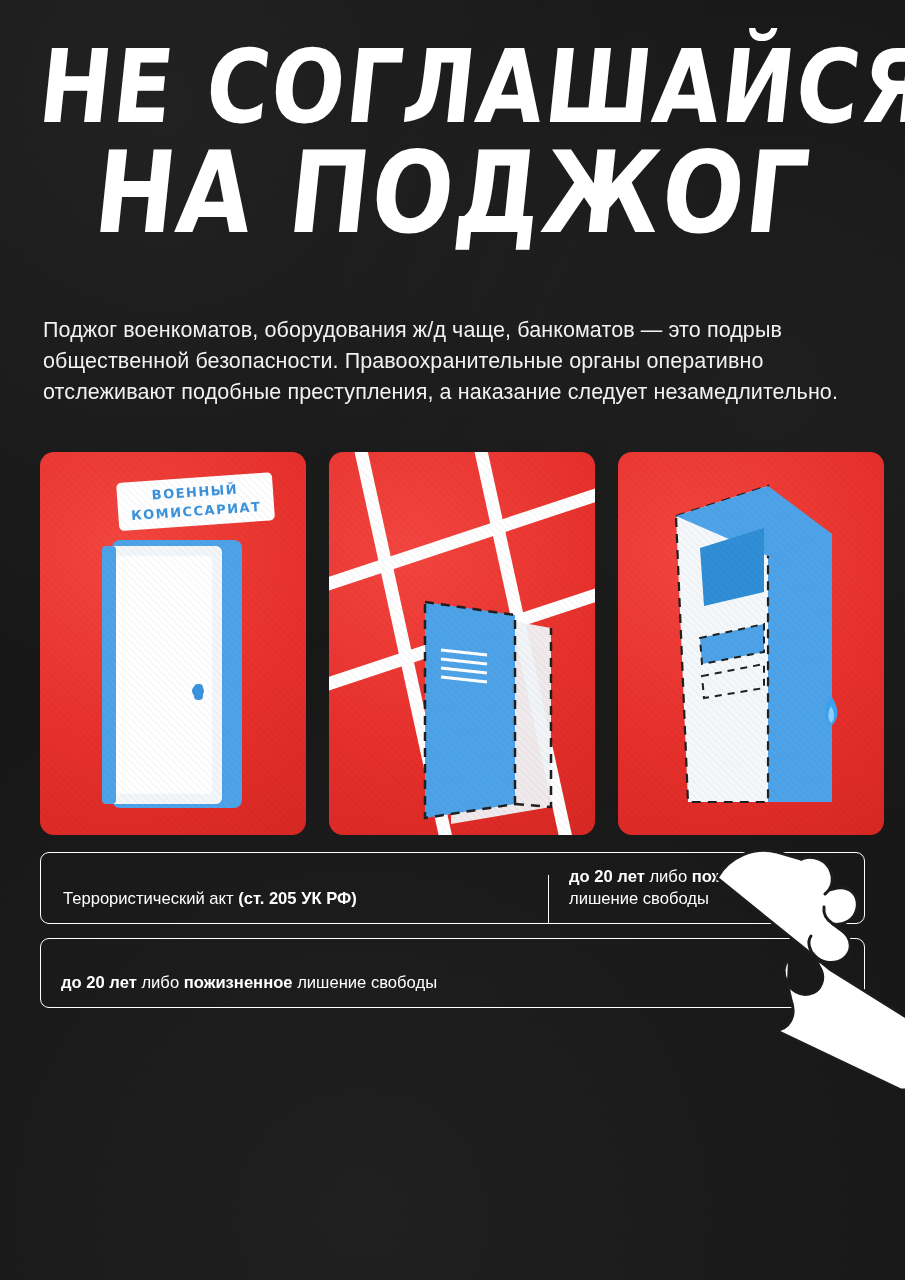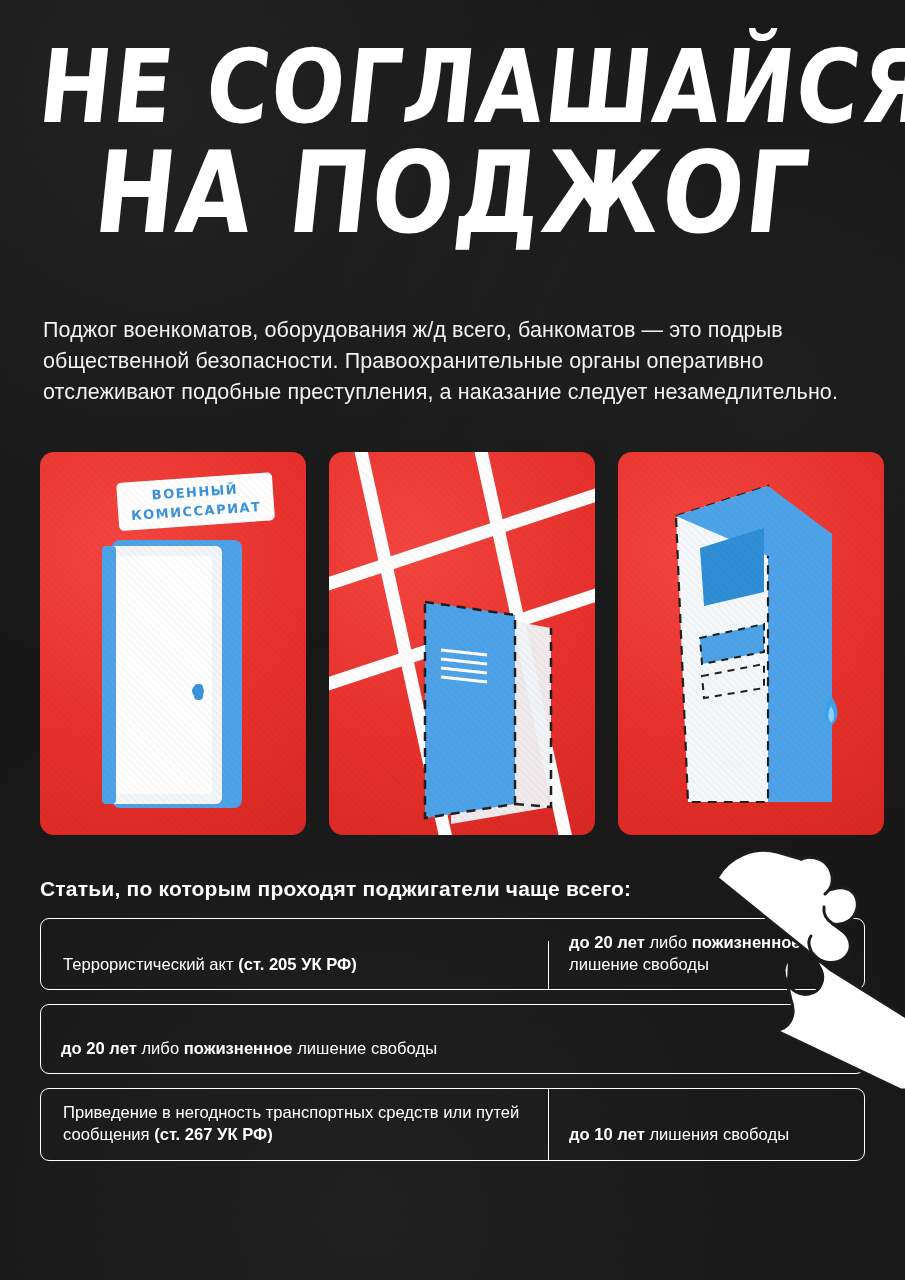--- a/index.html
+++ b/index.html
@@ -160,21 +160,21 @@
 </head>
 <body>
 
 <div class="poster">
 
   <div class="title-block">
     <span class="title-line title-line-1">Не соглашайся</span>
     <span class="title-line title-line-2">на поджог</span>
   </div>
 
-  <p class="intro">Поджог военкоматов, оборудования ж/д всего, банкоматов — это подрыв общественной безопасности. Правоохранительные органы оперативно отслеживают подобные преступления, а наказание следует незамедлительно.</p>
+  <p class="intro">Поджог военкоматов, оборудования ж/д чаще, банкоматов — это подрыв общественной безопасности. Правоохранительные органы оперативно отслеживают подобные преступления, а наказание следует незамедлительно.</p>
 
   <div class="cards">
 
     <div class="card">
       <svg viewBox="0 0 266 383" width="266" height="383">
 
         <rect x="72" y="88" width="130" height="268" rx="8" fill="#4da3e8"></rect>
 
         <rect x="62" y="94" width="120" height="258" rx="6" fill="#f3f7fa"></rect>
         <rect x="62" y="94" width="14" height="258" rx="4" fill="#4da3e8"></rect>
@@ -248,45 +248,36 @@
                L168 206 C176 218 170 232 158 234 C148 236 140 230 136 222
                L140 240 C146 256 138 270 124 270 L250 330 L260 330 L260 260
                L180 210 Z"></path>
       <path d="M150 99 C162 94 176 100 180 112 C183 121 180 129 174 134"></path>
       <path d="M164 196 C158 190 156 182 160 176"></path>
       <path d="M136 222 C132 214 132 206 137 200"></path>
       <path d="M182 164 C176 160 172 154 173 147"></path>
     </g>
   </svg>
 
-  <div class="section-title">Статьи, по которым проходят поджигатели чаще всего:</div>
 
   <div class="table">
 
     <div class="row">
       <div class="cell-left">
         <span><span>Террористический акт </span><span class="b">(ст. 205 УК РФ)</span></span>
       </div>
       <div class="cell-right">
         <span><span class="b">до 20 лет</span><span> либо </span><span class="b">пожизненное</span><span> лишение свободы</span></span>
       </div>
     </div>
 
     <div class="row">
       <div class="cell-right">
         <span><span class="b">до 20 лет</span><span> либо </span><span class="b">пожизненное</span><span> лишение свободы</span></span>
       </div>
     </div>
 
-    <div class="row">
-      <div class="cell-left">
-        <span><span>Приведение в негодность транспортных средств или путей сообщения </span><span class="b">(ст. 267 УК РФ)</span></span>
-      </div>
-      <div class="cell-right">
-        <span><span class="b">до 10 лет</span><span> лишения свободы</span><span class="b"></span><span></span></span>
-      </div>
-    </div>
 
   </div>
 
 </div>
 
 <div class="grain"></div>
 
 </body></html>

